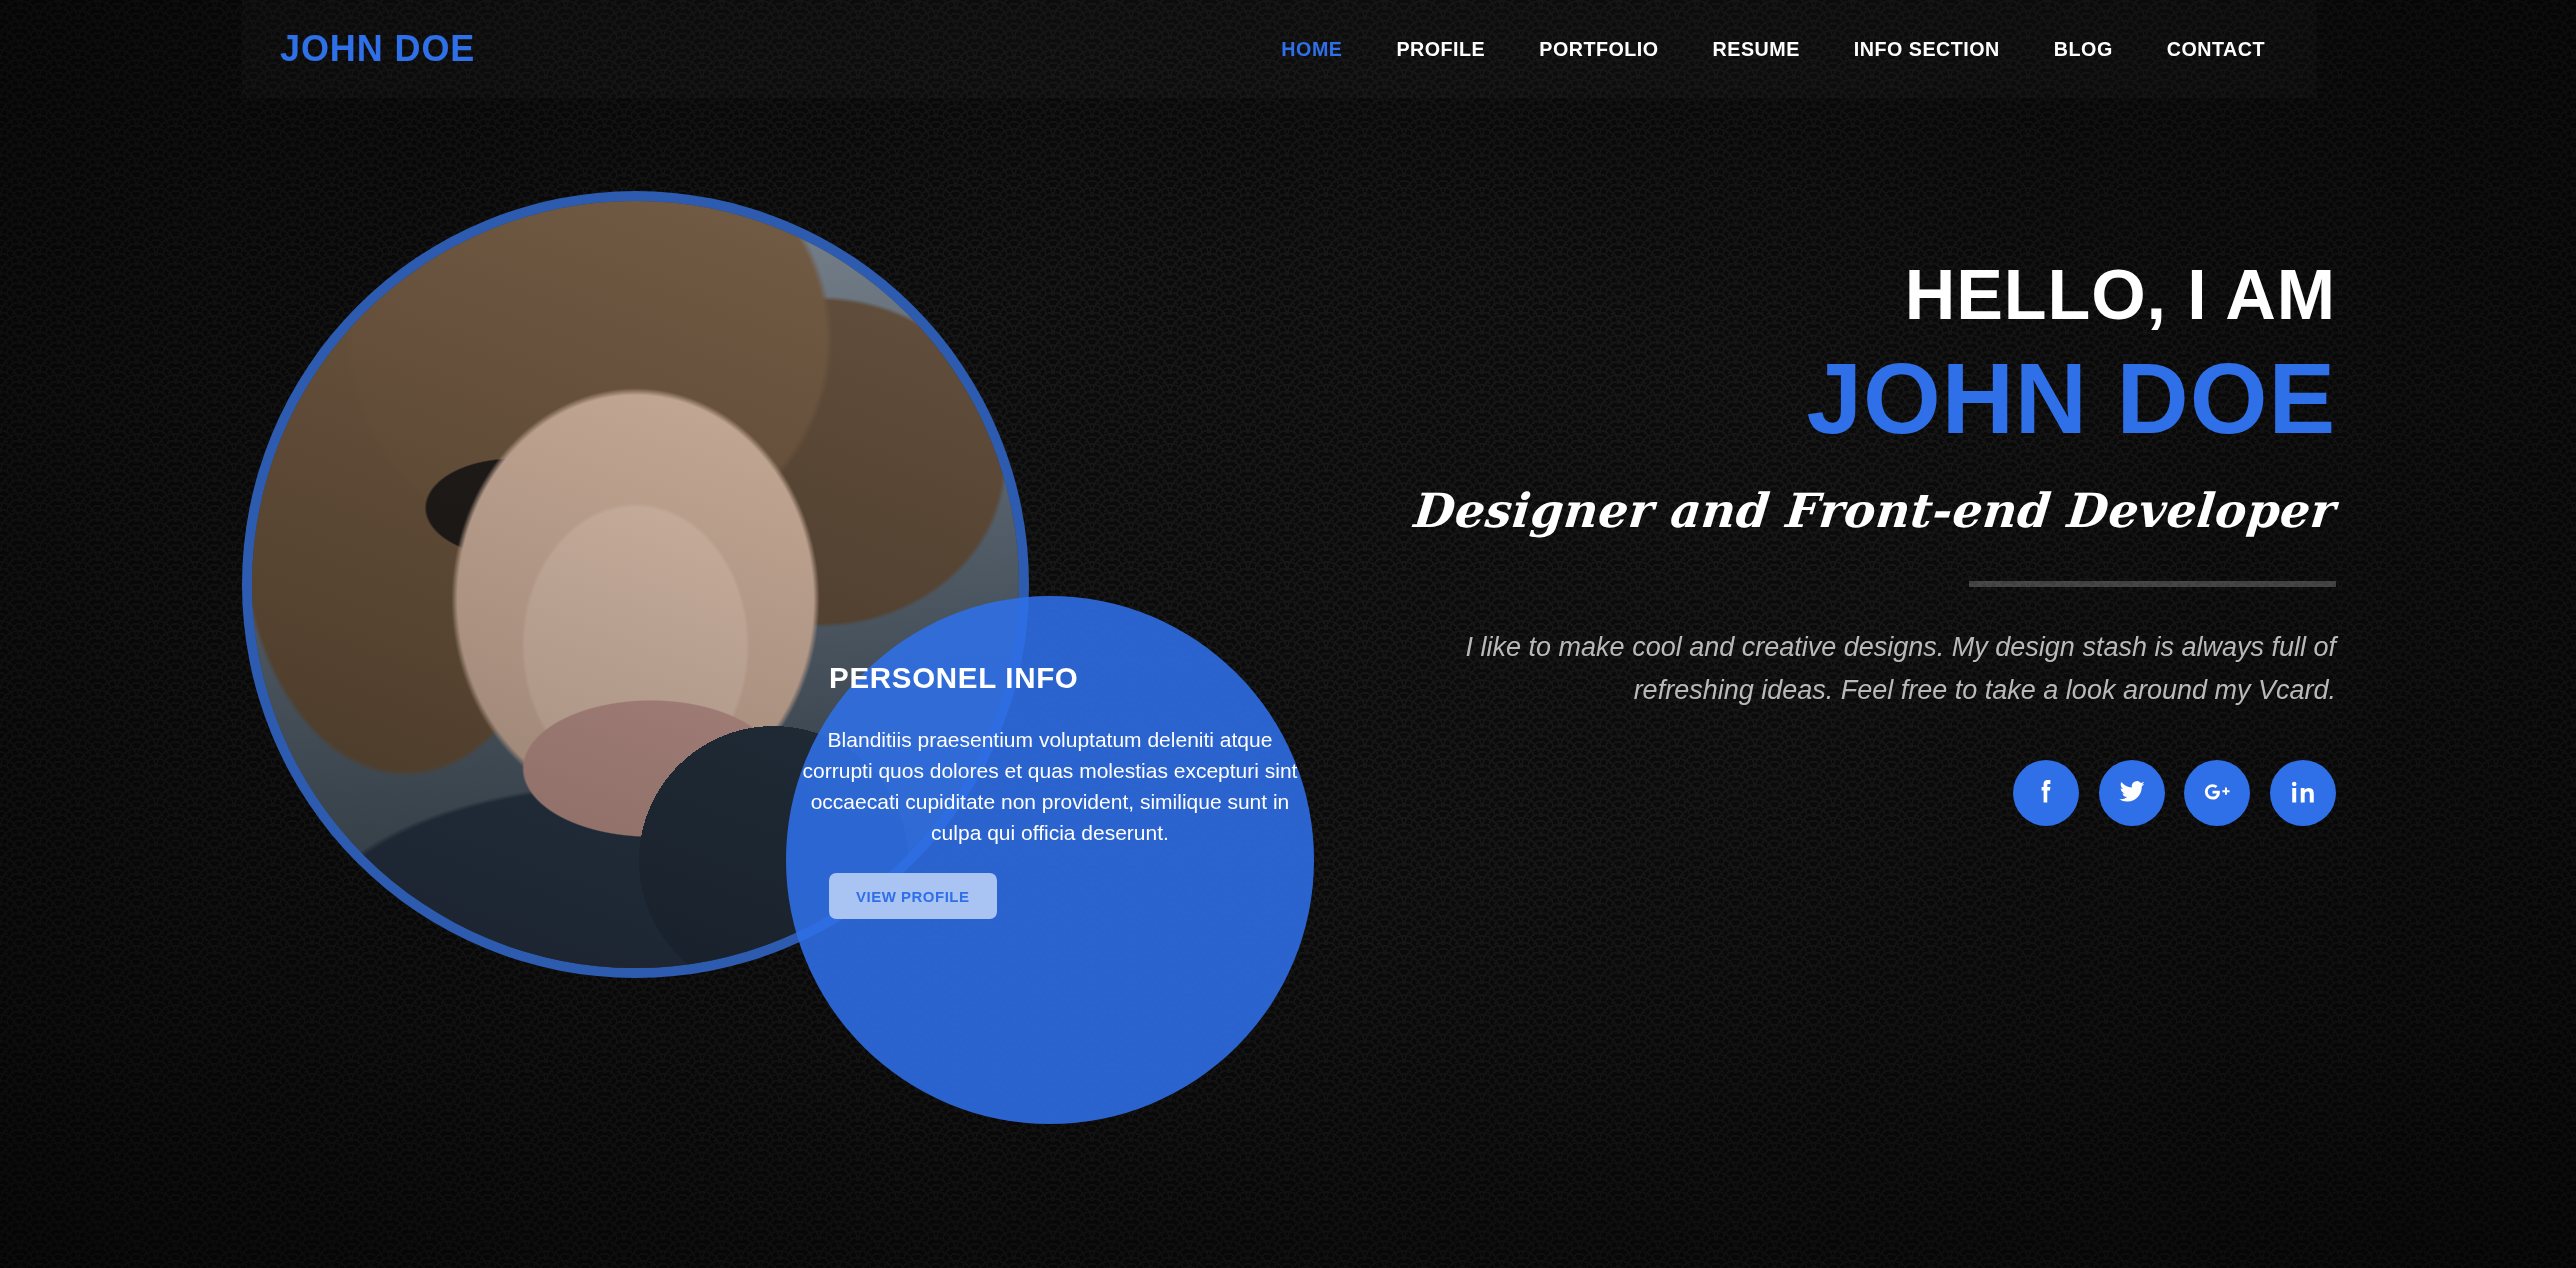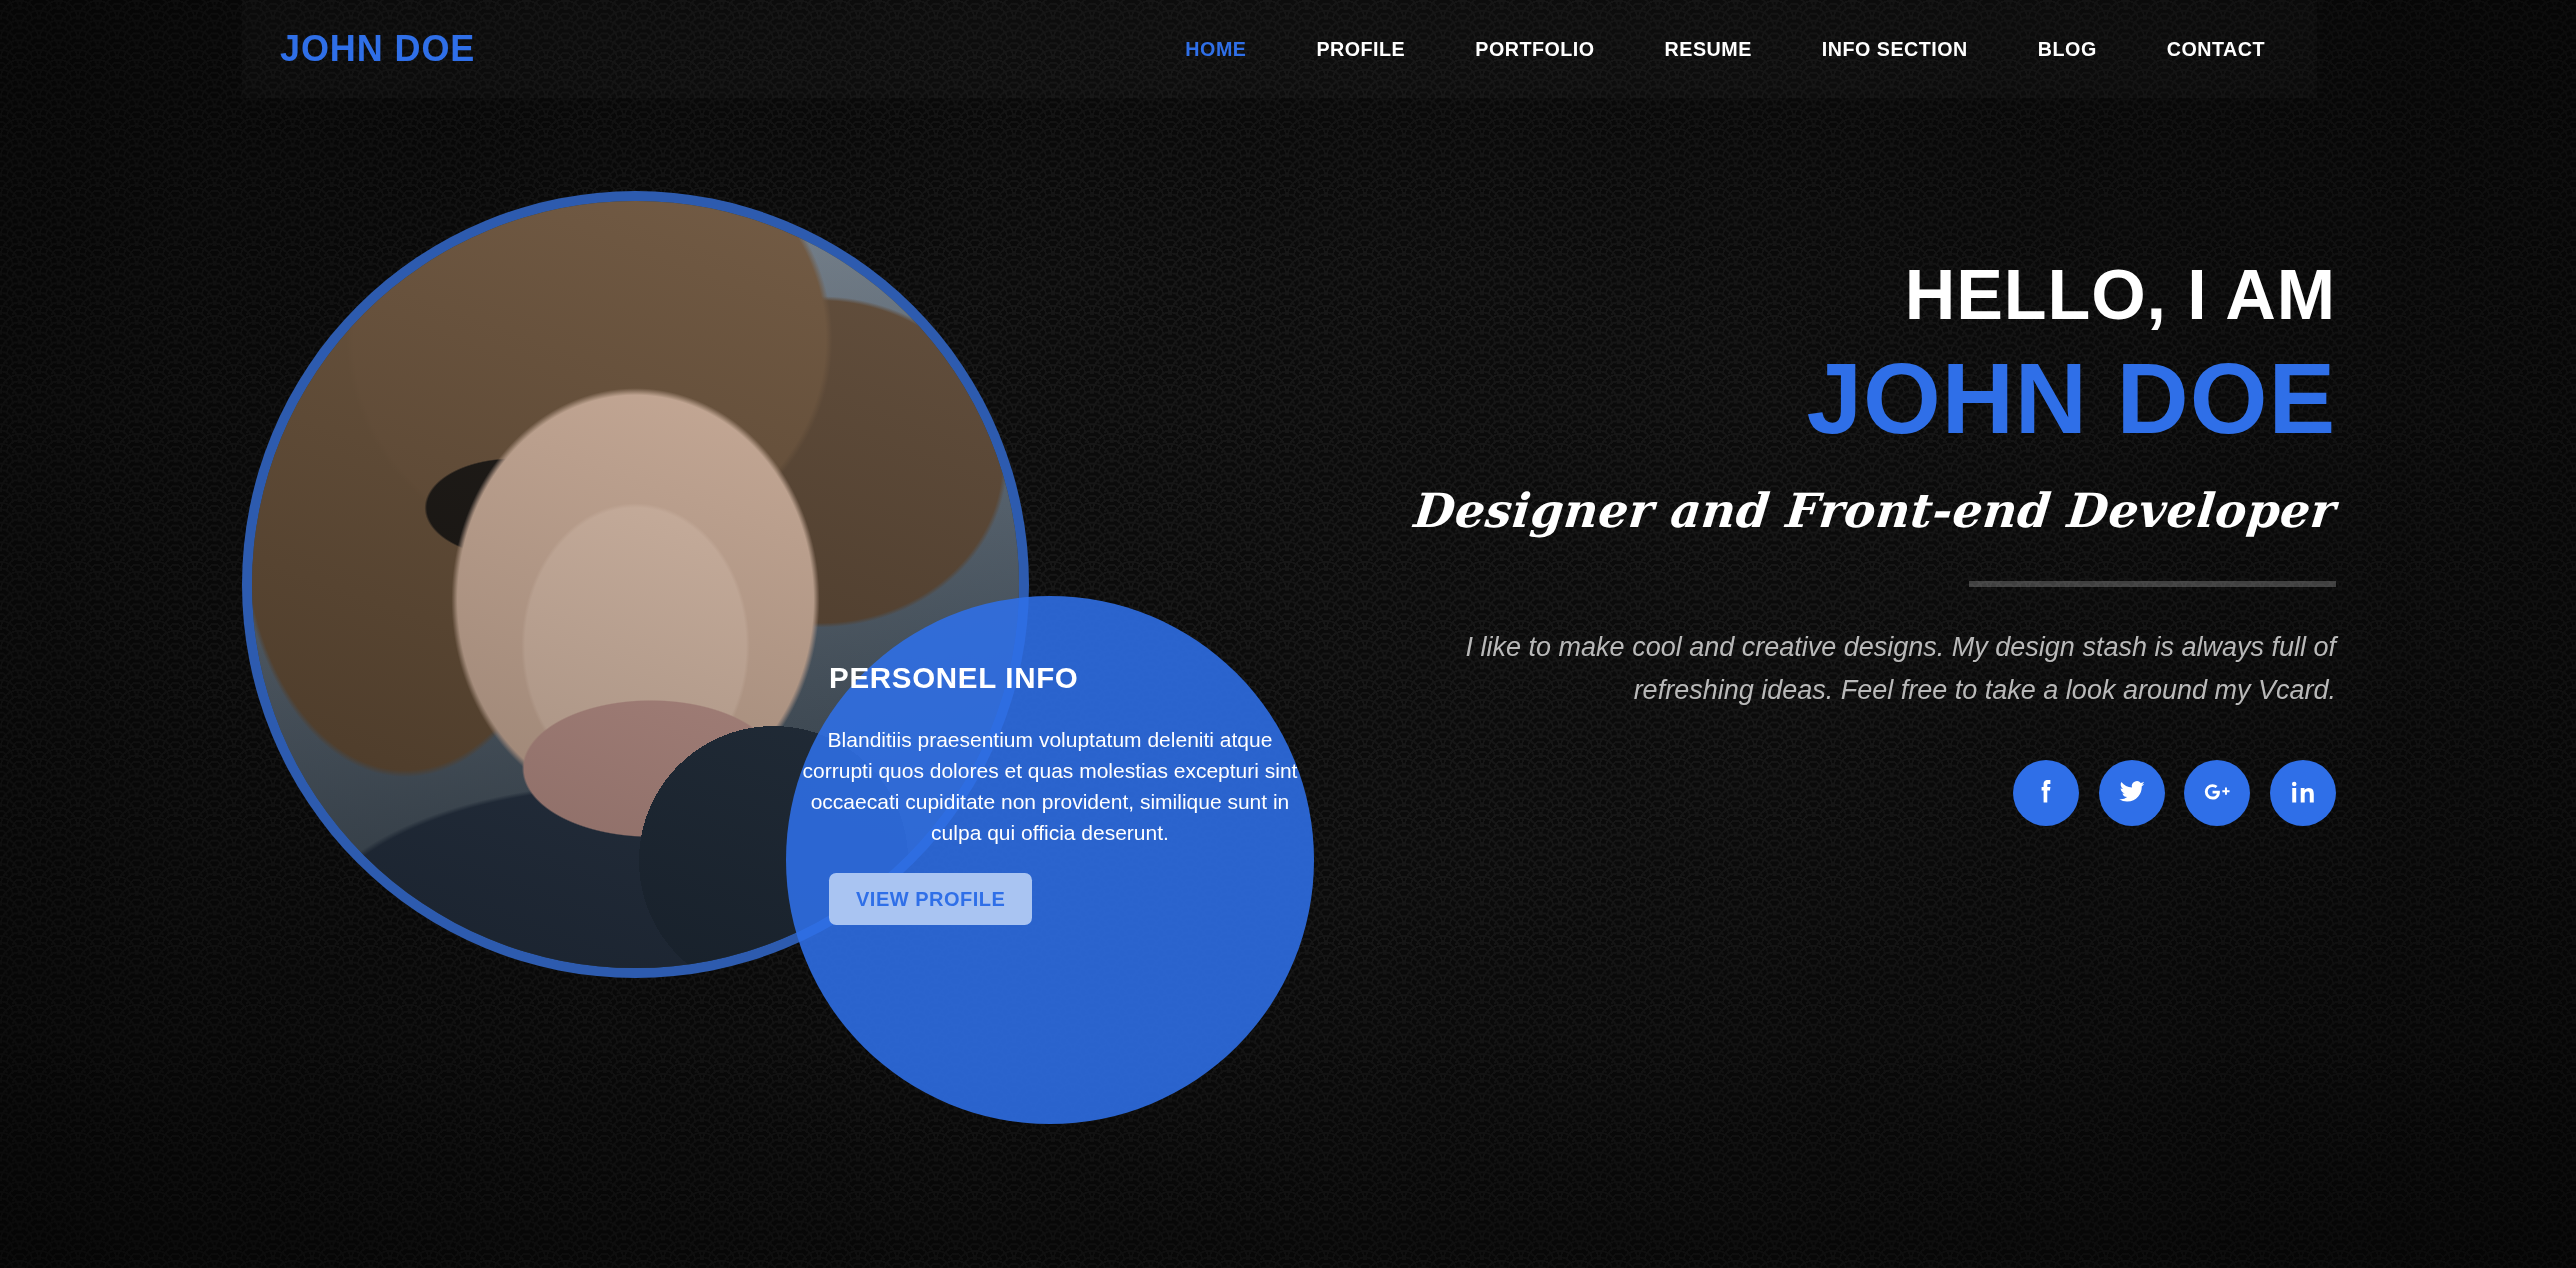--- a/index.html
+++ b/index.html
@@ -35,21 +35,21 @@
     position:absolute; left:242px; top:0; width:2075px; height:98px;
     background:rgba(255,255,255,.018);
     display:flex; align-items:center; justify-content:space-between;
     padding:0 25px 0 38px;
     z-index:20;
   }
   .brand{
     color:#2f6fe8; font-size:36px; font-weight:bold; letter-spacing:0.9px;
     white-space:nowrap;
   }
-  .nav{ display:flex; align-items:center; gap:16px; }
+  .nav{ display:flex; align-items:center; gap:0; }
   .nav-item{
     color:#ffffff; font-size:19.7px; font-weight:bold; letter-spacing:0.5px;
     padding:0 27px; white-space:nowrap; cursor:pointer;
   }
   .nav-item.active{ color:#2f6fe8; }
 
   
   .hero{ position:absolute; inset:0; z-index:10; }
 
   
@@ -98,21 +98,21 @@
     margin-top:18px;
   }
   .info-text{
     color:#fff; font-size:21px; line-height:1.48; margin-top:29px;
     width:501px; margin-left:-29.5px;
   }
   .view-btn{
     margin-top:25px;
     background:#a9c4f2;
     color:#2f6fe8;
-    font-size:20px; font-weight:bold; letter-spacing:0.5px;
+    font-size:15px; font-weight:bold; letter-spacing:0.5px;
     border:none; border-radius:7.2px;
     padding:14.3px 27px;
     cursor:pointer;
     font-family:"Liberation Sans", sans-serif;
   }
 
   
   .right-col{
     position:absolute; right:240px; top:259px;
     width:1055px;

